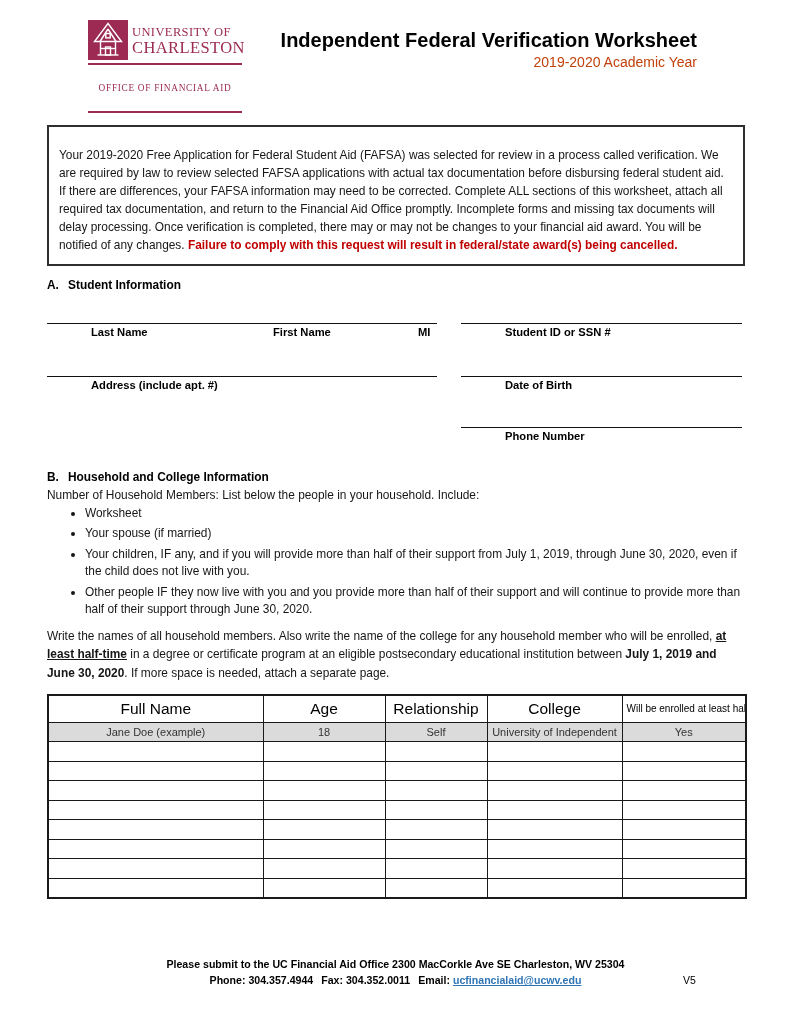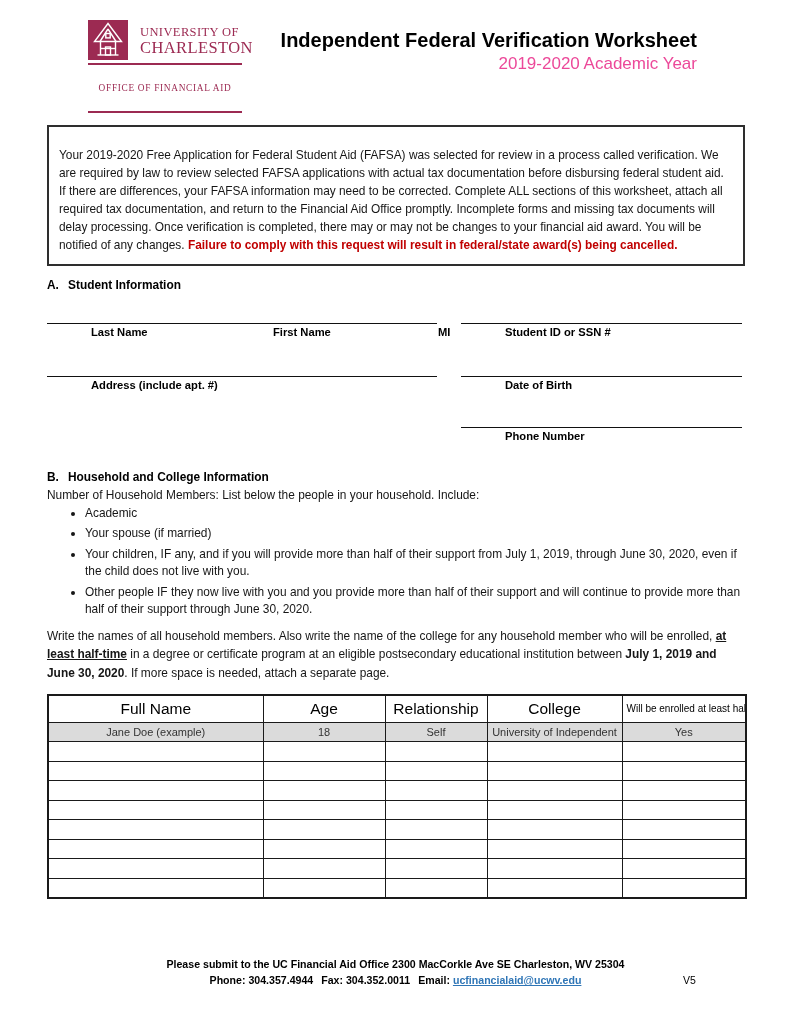--- a/index.html
+++ b/index.html
@@ -11,35 +11,35 @@
     width: 791px; height: 1024px;
     margin: 0 auto;
     background: #ffffff;
     overflow: hidden;
   }
   .content { position: absolute; left: 47px; top: 0; width: 698px; }
 
   
   .header { display: flex; align-items: flex-start; margin-top: 20px; }
   .logo { margin-left: 41px; width: 154px; color: var(--maroon, #9C2A52); }
-  .logo-top { display: flex; align-items: center; gap: 12px; }
+  .logo-top { display: flex; align-items: center; gap: 4px; }
   .logo-icon svg { display: block; }
   .logo-name { font-family: "Liberation Serif", serif; line-height: 1.05; padding-top: 2px; }
   .logo-name .l1 { font-size: 12.5px; letter-spacing: 0.4px; }
   .logo-name .l2 { font-size: 16.5px; letter-spacing: 0.4px; }
   .logo-office {
     margin-top: 3px; padding: 18px 0;
     border-top: 2px solid var(--maroon, #9C2A52);
     border-bottom: 2px solid var(--maroon, #9C2A52);
     font-family: "Liberation Serif", serif;
     font-size: 9.3px; letter-spacing: 0.7px; text-align: center; white-space: nowrap;
   }
   .titles { margin-left: auto; margin-right: 48px; margin-top: 7px; text-align: right; line-height: 1.3; }
   .doc-title { font-size: 20px; font-weight: bold; color: #000; }
-  .doc-subtitle { font-size: 17px; color: #ec4899; }
+  .doc-subtitle { font-size: 14px; color: #c2410c; }
 
   
   .intro-box {
     margin-top: 12px;
     border: 2px solid #2e2e2e;
     padding: 19px 10px 9px 10px;
     font-size: 11.9px; line-height: 1.52; text-align: left;
   }
   .warning { color: var(--warning_red, #C00000); font-weight: bold; }
 
@@ -52,21 +52,21 @@
   .field-row { position: relative; height: 17px; }
   .fr1 { margin-top: 31px; } .fr2 { margin-top: 36px; } .fr3 { margin-top: 34px; }
   .fcol { position: absolute; top: 0; }
   .fcol-left  { left: 0; width: 390px; }
   .fcol-right { left: 414px; width: 281px; }
   .wline { border-bottom: 1.7px solid #111; height: 0; }
   .flabels { position: relative; height: 15px; }
   .flabel { position: absolute; top: 2px; font-size: 11.2px; font-weight: bold; white-space: nowrap; color: #000; }
   .pos-0   { left: 0; padding-left: 44px; }
   .pos-first { left: 226px; }
-  .pos-mi    { left: 391px; }
+  .pos-mi    { left: 371px; }
   .pos-state { left: 188px; }
   .pos-zip   { left: 323px; }
 
   
   .b-intro { margin-top: 4px; font-size: 11.9px; }
   .b-bullets { margin-top: 3px; padding-left: 38px; list-style: disc; }
   .b-bullets li { font-size: 11.9px; line-height: 1.42; margin-bottom: 4px; }
   .write-par { margin-top: 9px; font-size: 11.9px; line-height: 1.55; }
   .emph-underline { font-weight: bold; text-decoration: underline; }
   .emph-bold { font-weight: bold; }
@@ -171,21 +171,21 @@
           <span class="flabel pos-0">Phone Number</span>
         </div>
       </div>
     </div>
 
     <div class="section-heading sb-heading">
       <span class="letter">B.</span><span>Household and College Information</span>
     </div>
     <div class="b-intro">Number of Household Members: List below the people in your household. Include:</div>
     <ul class="b-bullets">
-      <li>Academic</li>
+      <li>Worksheet</li>
       <li>Your spouse (if married)</li>
       <li>Your children, IF any, and if you will provide more than half of their support from July 1, 2019, through June 30, 2020, even if the child does not live with you.</li>
       <li>Other people IF they now live with you and you provide more than half of their support and will continue to provide more than half of their support through June 30, 2020.</li>
     </ul>
 
     <div class="write-par">
       <span>Write the names of all household members.  Also write the name of the college for any household member who will be enrolled, </span><span class="emph-underline">at least half-time</span><span> in a degree or certificate program at an eligible postsecondary educational institution between </span><span class="emph-bold">July 1, 2019 and June 30, 2020</span><span>.  If more space is needed, attach a separate page.</span>
     </div>
 
     <table class="household-table">

